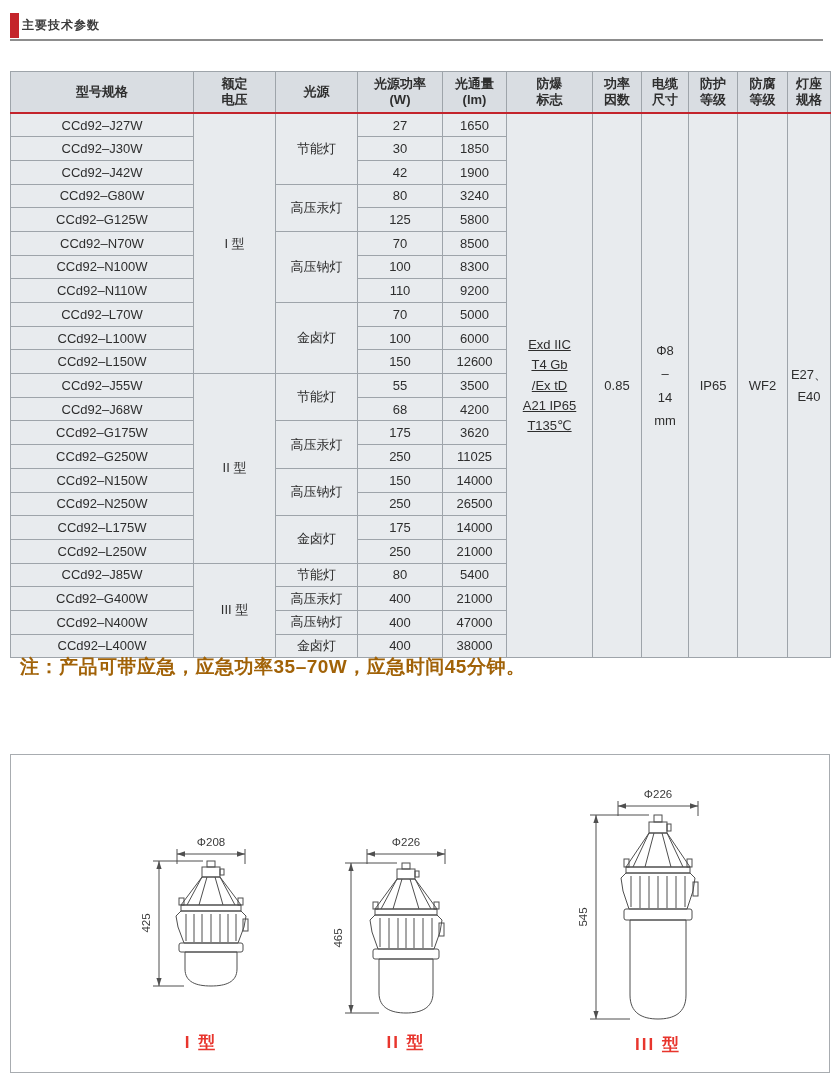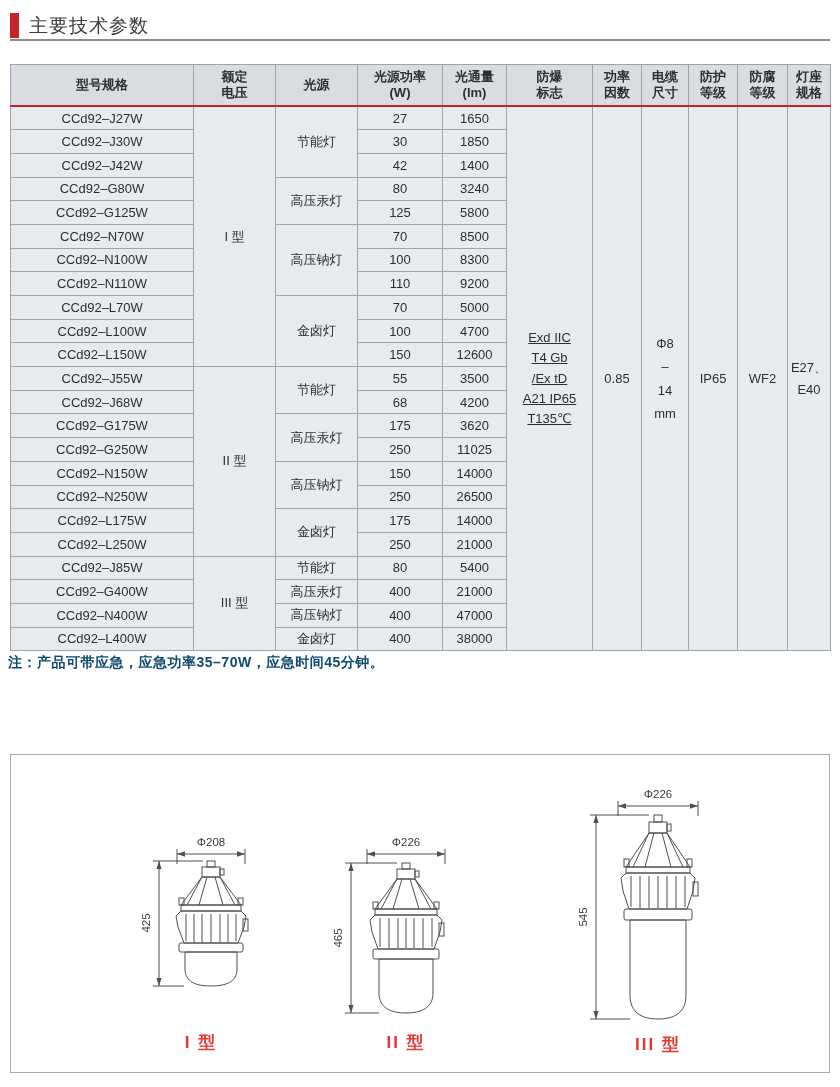--- a/index.html
+++ b/index.html
@@ -5,54 +5,54 @@
   html,body{margin:0;padding:0;}
   body{
     width:840px;height:1087px;position:relative;background:#ffffff;
     font-family:"Liberation Sans","DejaVu Sans",sans-serif;
     -webkit-font-smoothing:antialiased;
   }
   
   .sec-title{
     position:absolute;left:10px;width:801px;height:27px;
     border-bottom:2px solid #8d8d8d;
-    padding-left:19px;font-size:19px;font-weight:normal;color:#3b3b3b;
+    padding-left:12px;font-size:12px;font-weight:bold;color:#3b3b3b;
     line-height:27px;letter-spacing:1px;
   }
   .sec-title .bar{
     position:absolute;left:0;top:1px;width:9px;height:25px;background:#c4242a;
   }
   #title-params{top:12px;}
   #title-dims{top:742px;margin-top:12px;}
 
   
   #spec-table{
-    position:absolute;left:10px;top:64px;width:820px;
+    position:absolute;left:10px;top:71px;width:820px;
     border-collapse:collapse;table-layout:fixed;
   }
   #spec-table th,#spec-table td{
     border:1px solid #9ea4aa;text-align:center;vertical-align:middle;
     font-size:13px;color:#2e2e2e;padding:0;overflow:hidden;
   }
   #spec-table th{
     background:#d9dde2;height:40px;font-weight:bold;
     line-height:1.25;white-space:pre-line;
     border-bottom:2px solid #c3232b;
   }
   #spec-table td{background:#e8ebee;}
   #spec-table tbody tr{height:23.7px;}
   .ml{white-space:pre-line;}
   .lh-ex{line-height:1.55;text-decoration:underline;}
   .lh-cable{line-height:1.8;}
   .lh-holder{line-height:1.7;}
 
   
   #note{
-    position:absolute;left:8px;top:654px;font-size:14px;font-weight:bold;
-    color:#0c4a6e;letter-spacing:0.5px;
+    position:absolute;left:20px;top:654px;font-size:19px;font-weight:bold;
+    color:#a16207;letter-spacing:0.5px;
   }
 
   
   #dim-box{
     position:absolute;left:10px;top:754px;width:818px;height:317px;
     border:1px solid #a8acb0;background:#ffffff;
   }
   .lamp{position:absolute;}
   .lamp svg{display:block;}
   .lamp line,.lamp path,.lamp rect,.lamp polygon{
@@ -137,21 +137,21 @@
 E40</td>
     </tr>
     <tr>
       <td>CCd92–J30W</td>
       <td>30</td>
       <td>1850</td>
     </tr>
     <tr>
       <td>CCd92–J42W</td>
       <td>42</td>
-      <td>1400</td>
+      <td>1900</td>
     </tr>
     <tr>
       <td>CCd92–G80W</td>
       <td rowspan="2">高压汞灯</td>
       <td>80</td>
       <td>3240</td>
     </tr>
     <tr>
       <td>CCd92–G125W</td>
       <td>125</td>
@@ -175,21 +175,21 @@
     </tr>
     <tr>
       <td>CCd92–L70W</td>
       <td rowspan="3">金卤灯</td>
       <td>70</td>
       <td>5000</td>
     </tr>
     <tr>
       <td>CCd92–L100W</td>
       <td>100</td>
-      <td>4700</td>
+      <td>6000</td>
     </tr>
     <tr>
       <td>CCd92–L150W</td>
       <td>150</td>
       <td>12600</td>
     </tr>
     <tr>
       <td>CCd92–J55W</td>
       <td rowspan="8">II 型</td>
       <td rowspan="2">节能灯</td>

